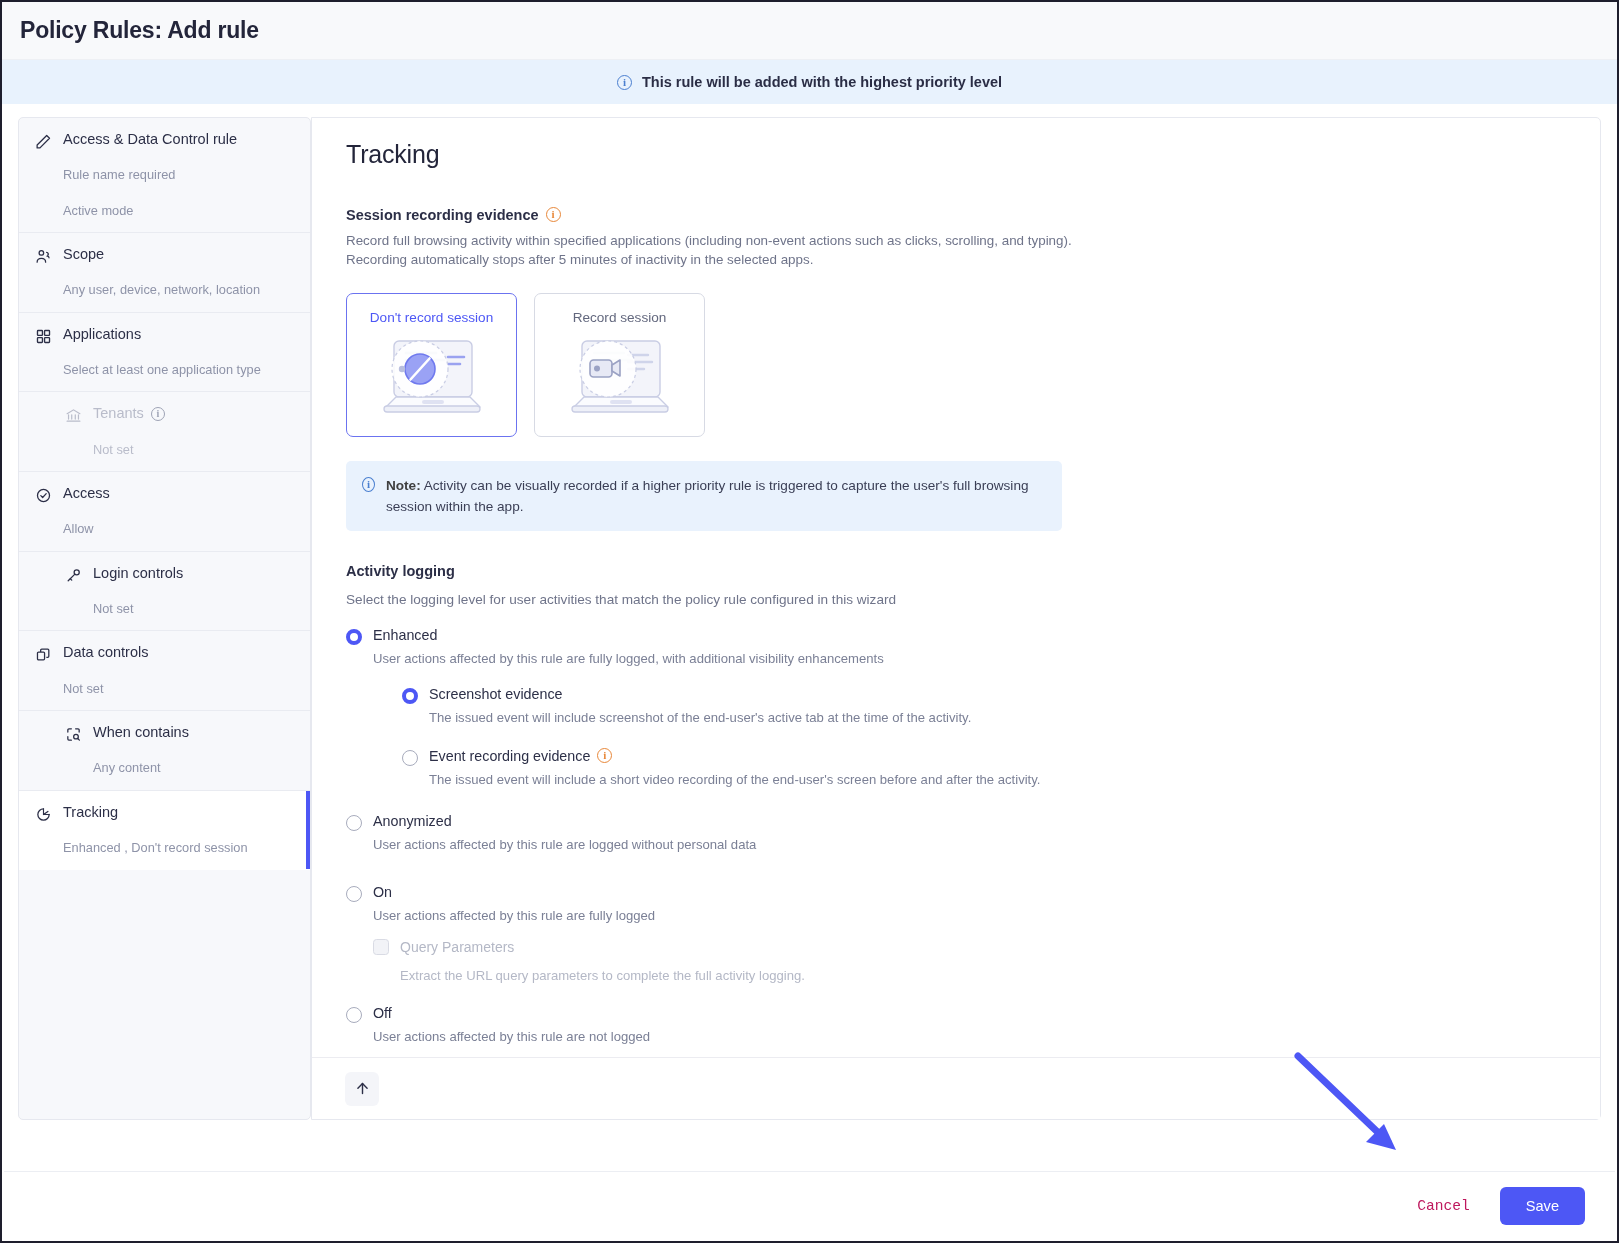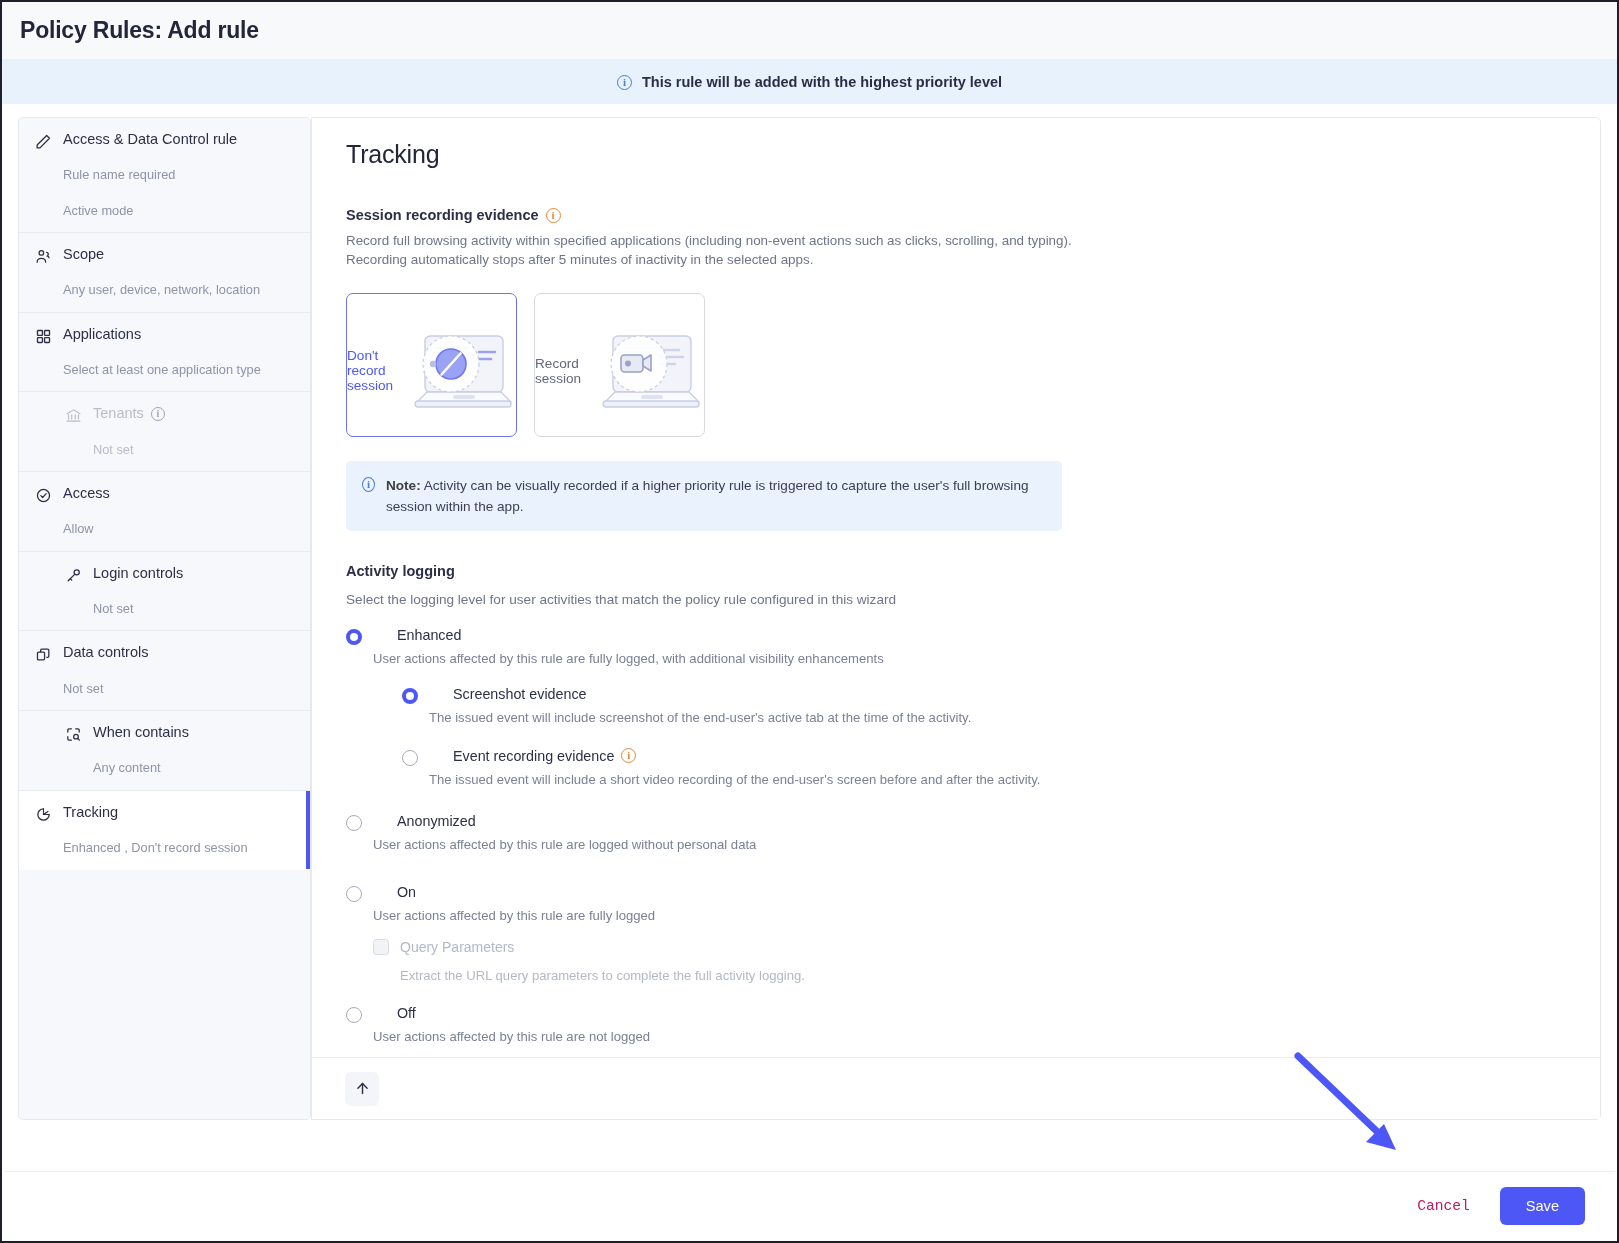--- a/index.html
+++ b/index.html
@@ -176,39 +176,39 @@
     color: #23253a;
     font-weight: normal;
     margin-bottom: 38px;
     letter-spacing: -0.2px;
   }
   .section-head {
     font-size: 14.5px;
     font-weight: bold;
     color: #2c2f47;
     display: flex;
-    align-items: flex-end;
+    align-items: flex-start;
     gap: 7px;
     margin-bottom: 8px;
   }
   .section-desc {
     font-size: 13.4px;
     color: #6f748a;
     line-height: 1.45;
   }
 
   
   .cards { display: flex; gap: 17px; margin-top: 23px; }
   .card {
     width: 171px; height: 144px;
     border: 1px solid #d7dae4;
     border-radius: 7px;
     background: #ffffff;
     display: flex;
-    flex-direction: row;
+    flex-direction: column;
     align-items: center;
     padding-top: 16px;
     cursor: pointer;
   }
   .card.selected { border-color: #6b73f0; }
   .card-label { font-size: 13.6px; color: #63687e; margin-bottom: 4px; }
   .card.selected .card-label { color: #4d57f5; }
   .card-art { width: 140px; height: 98px; }
   .card-art svg { display: block; }
 
@@ -250,21 +250,20 @@
     border: 4.5px solid #4d57f5;
     background: #ffffff;
   }
   .radio-label {
     font-size: 14.3px;
     color: #2c2f47;
     display: flex;
     align-items: center;
     gap: 7px;
     line-height: 1.15;
-    margin-left: 24px;
   }
   .radio-desc {
     font-size: 13.1px;
     color: #7b8096;
     margin-top: 5px;
     line-height: 1.4;
   }
   .opt-block { margin-bottom: 22px; }
   .opt-body { padding-left: 27px; }
   .nested { margin-left: 29px; margin-top: 18px; }

